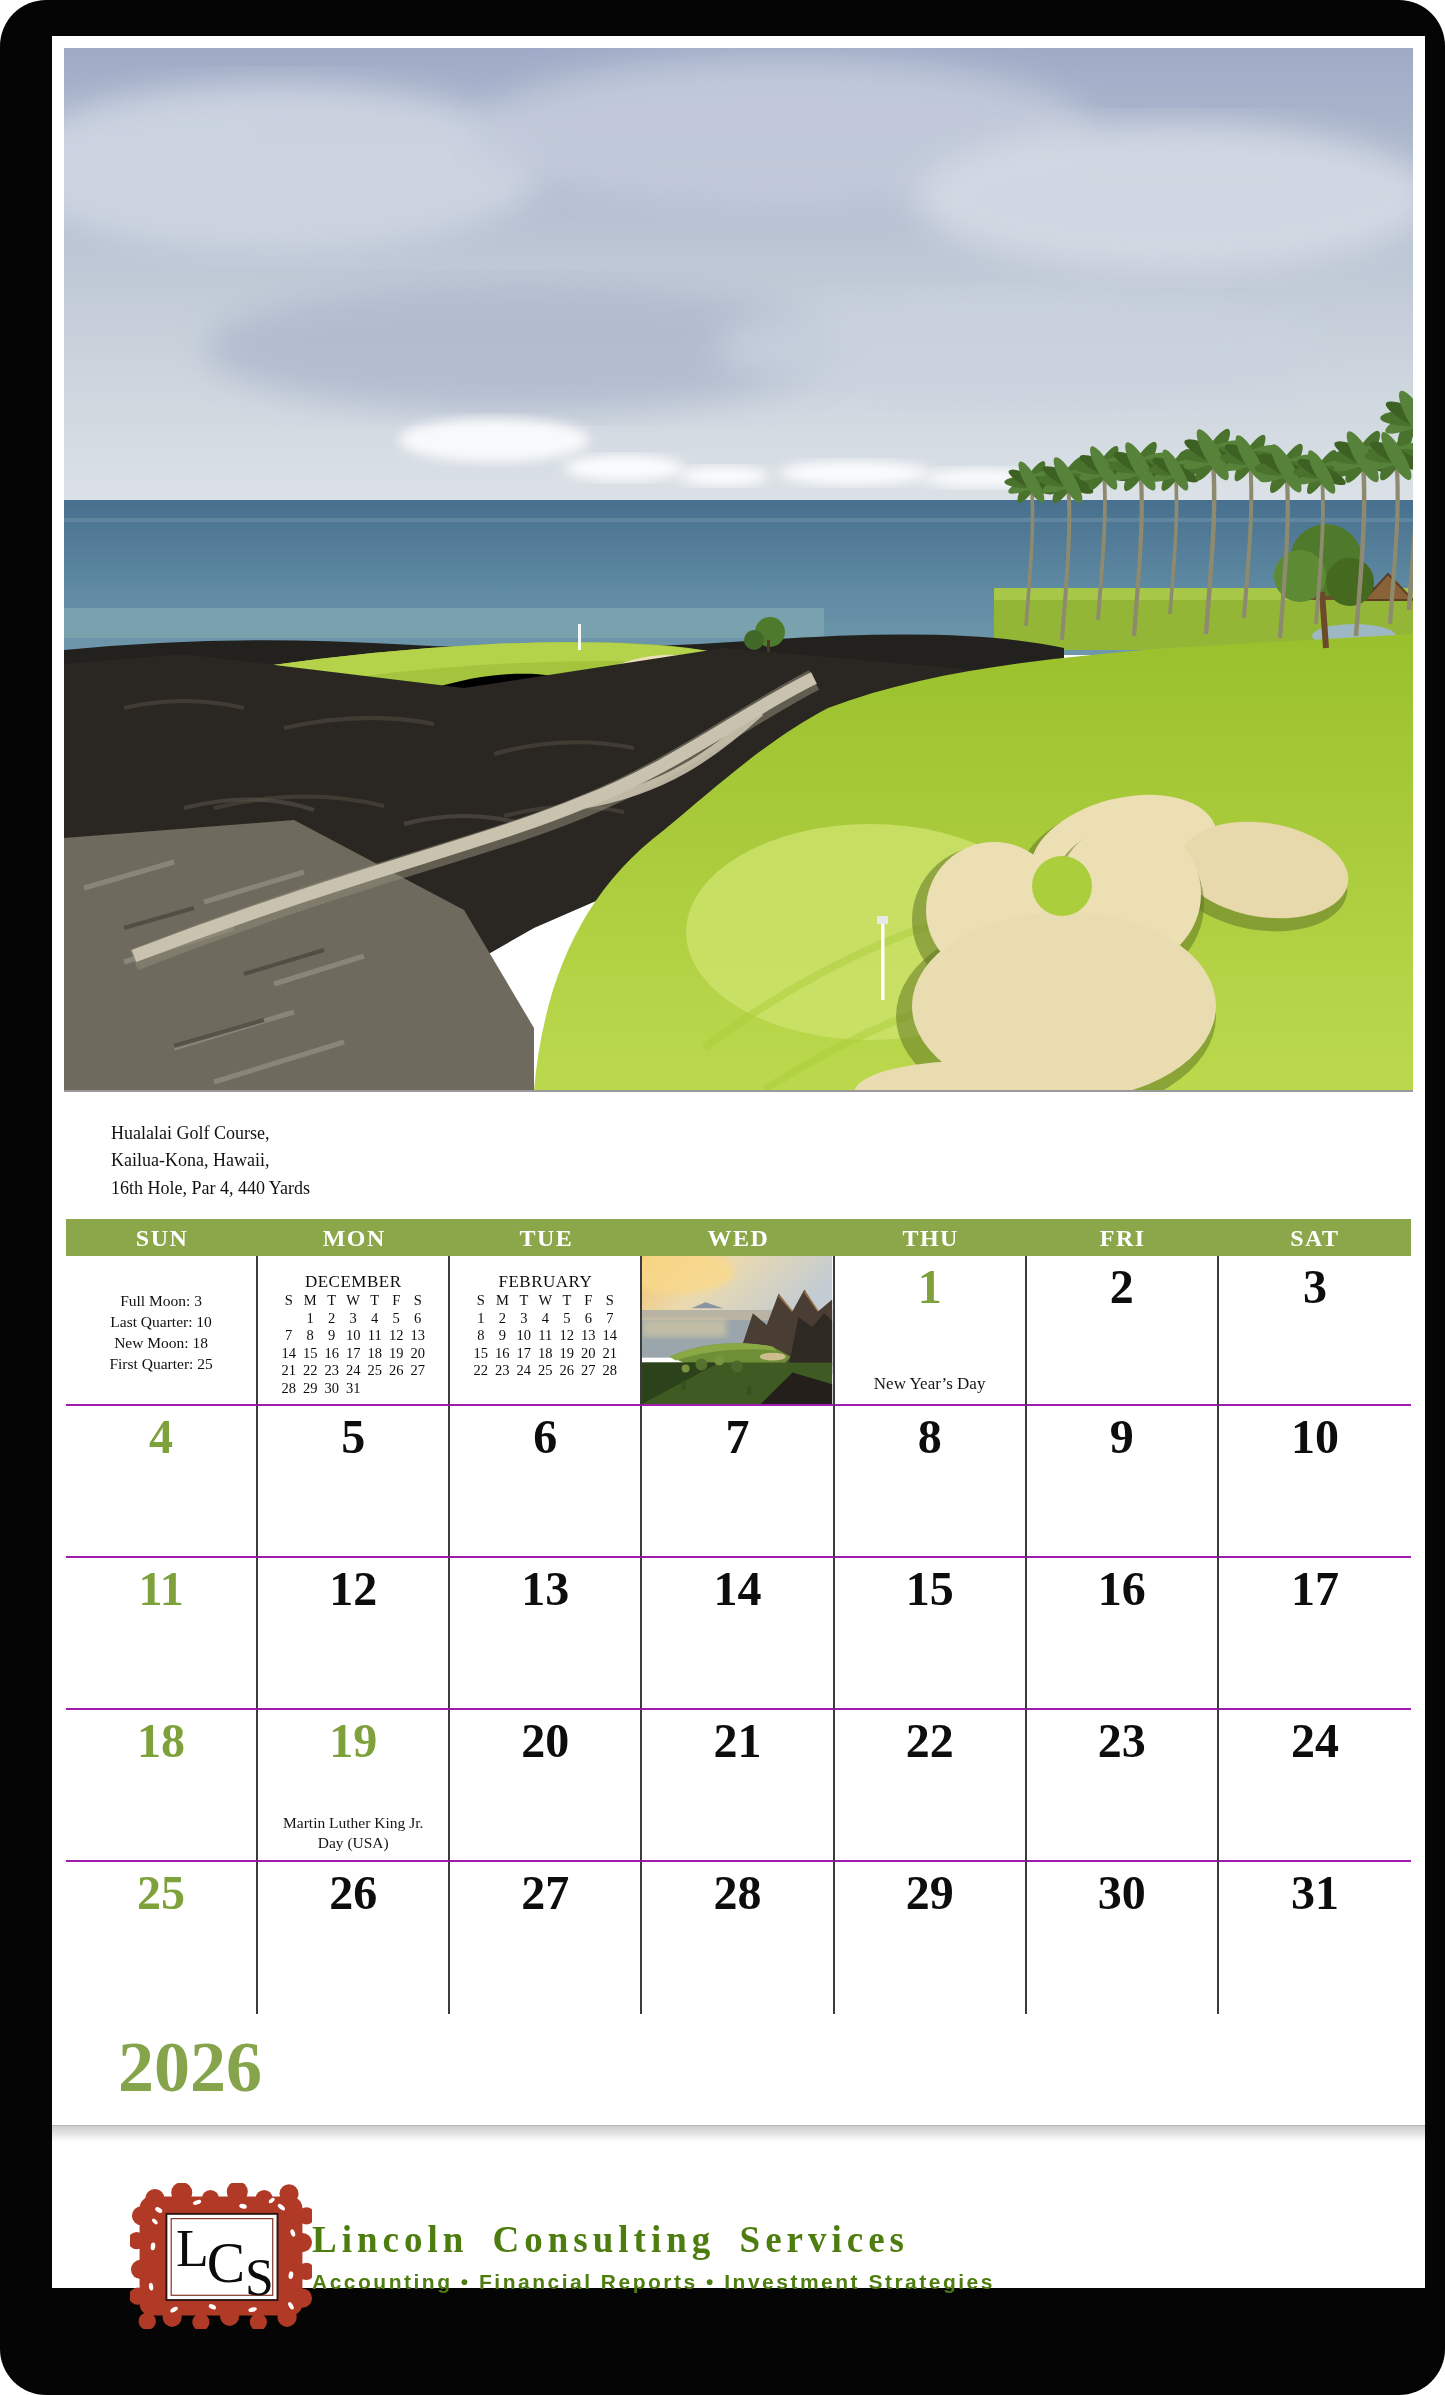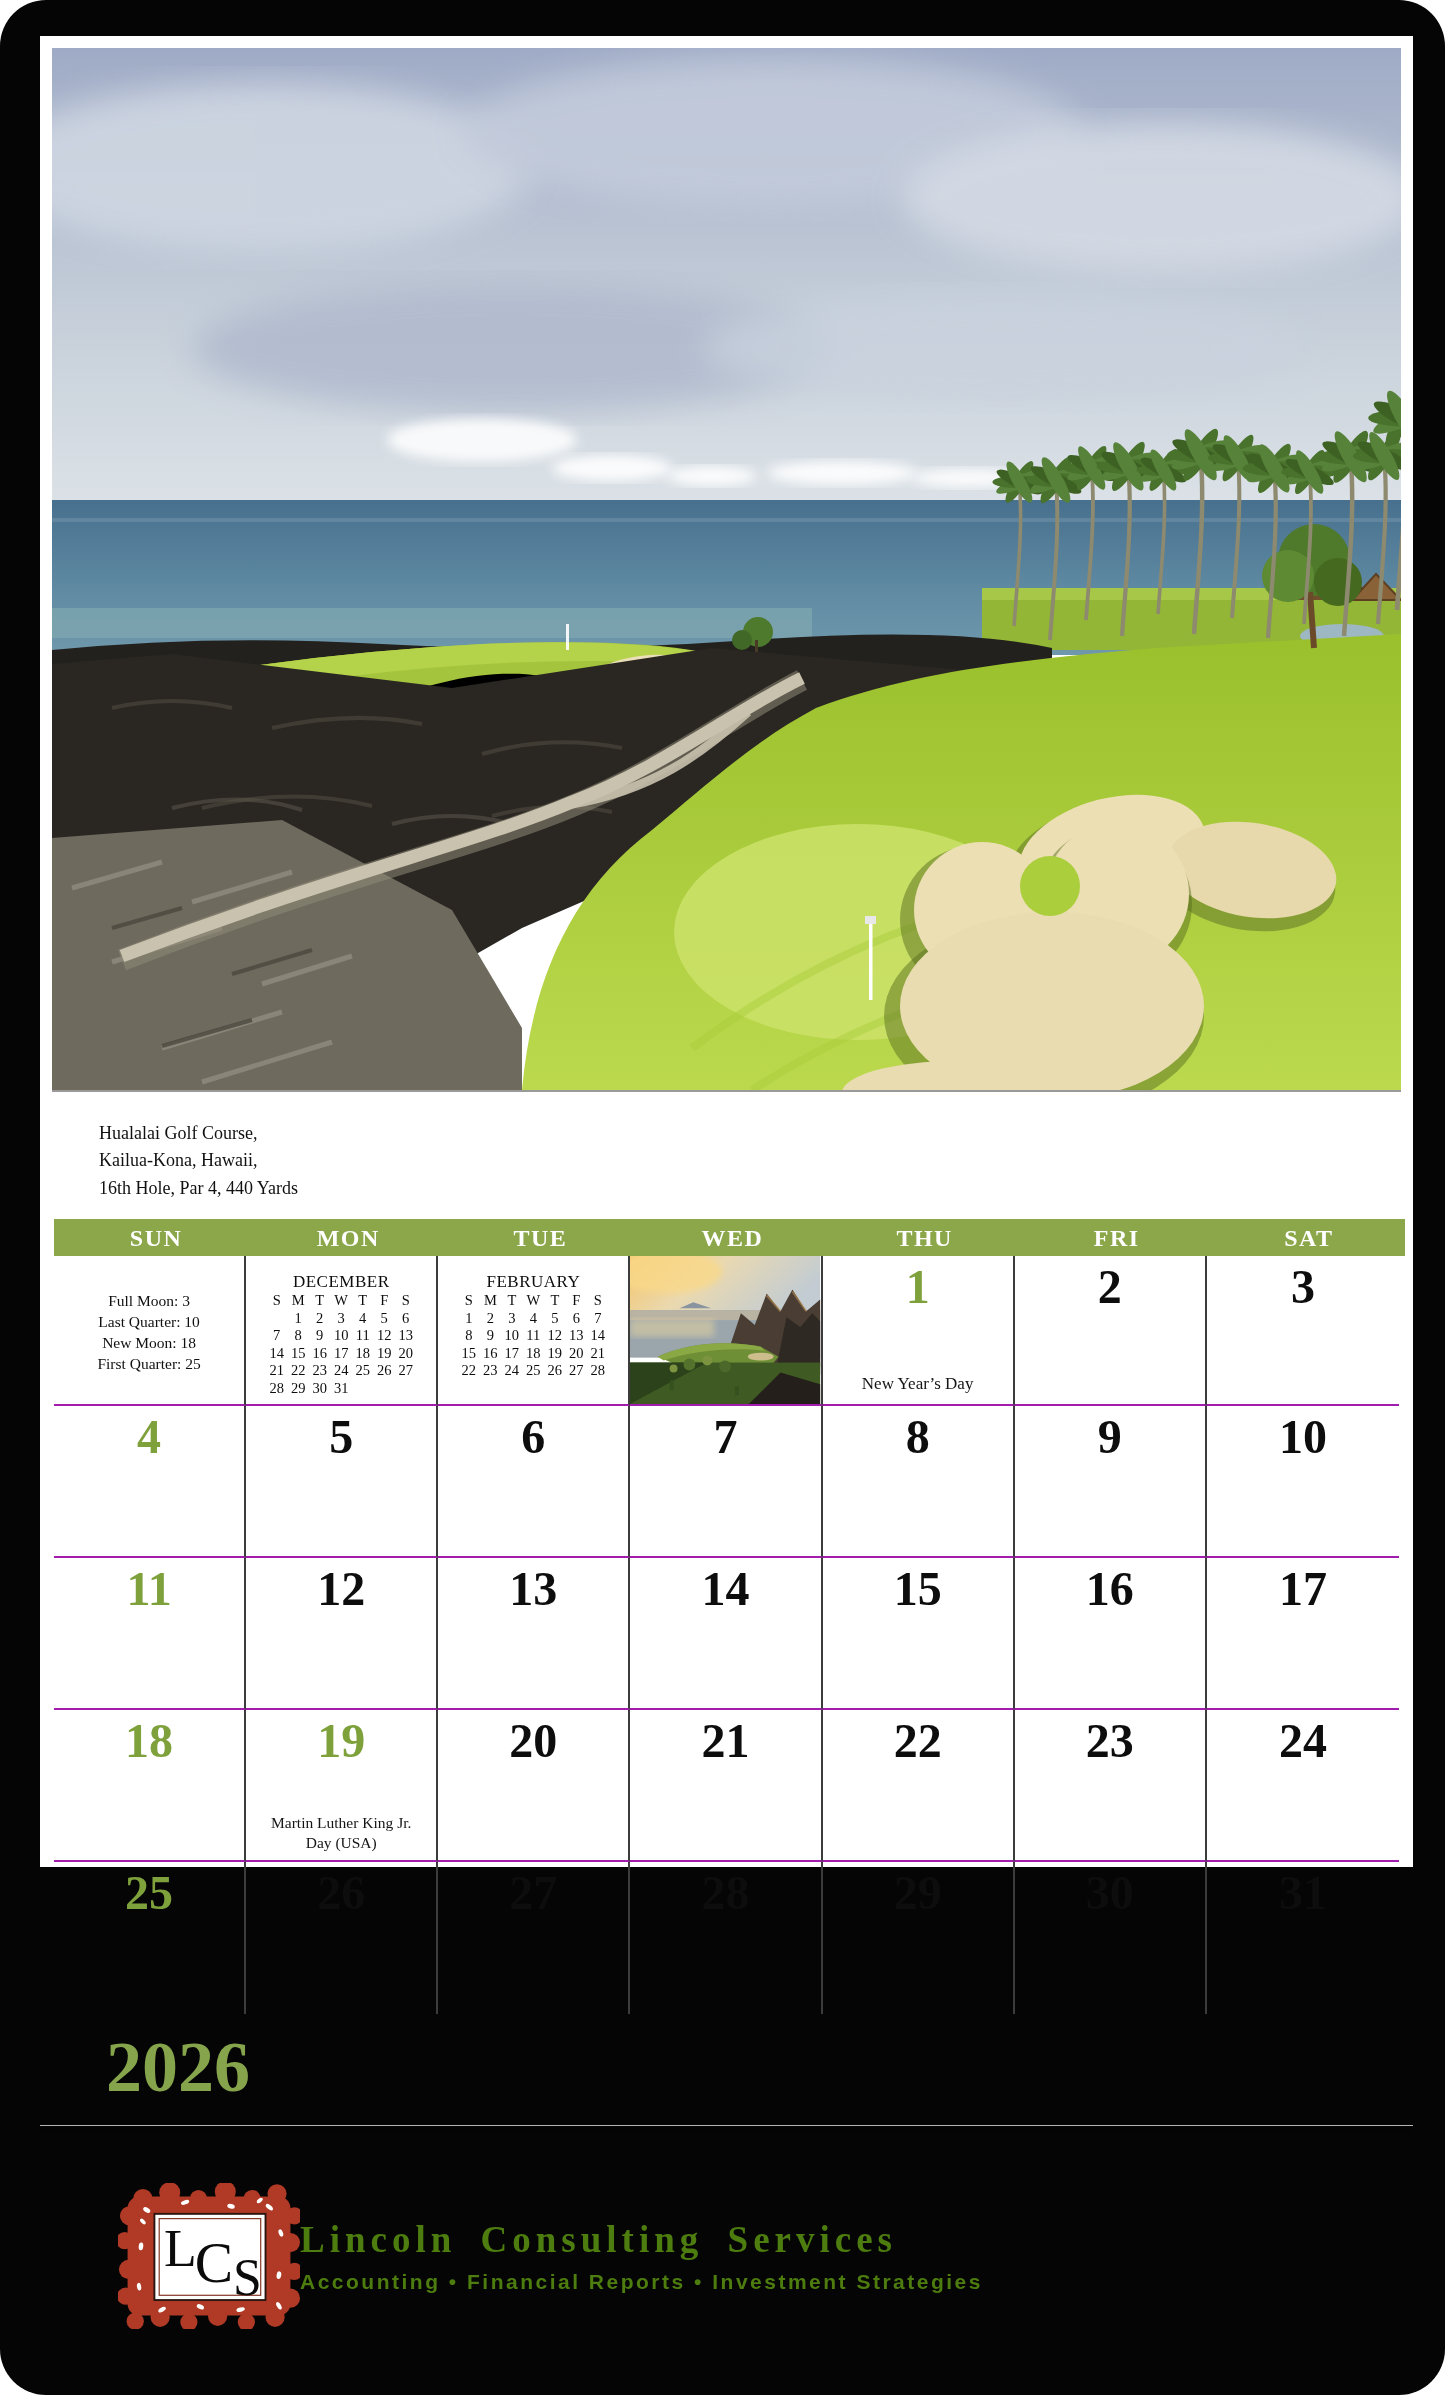--- a/index.html
+++ b/index.html
@@ -1,30 +1,30 @@
 <!DOCTYPE html>
 <html style="--header_green: #8CA74A; --accent_green: #7EA13C; --title_green: #85A44B; --logo_red: #B03A26;"><head>
 <meta charset="utf-8">
 <title>January 2026 Wall Calendar</title>
 <style>
   html,body{margin:0;padding:0;background:#ffffff;}
   .canvas{position:relative;width:1445px;height:2395px;border-radius:46px;overflow:hidden;background:#050505;
           font-family:"Liberation Serif","DejaVu Serif",serif;}
-  .page{position:absolute;left:40px;top:36px;width:1373px;height:1831px;background:#ffffff;}
+  .page{position:absolute;left:52px;top:36px;width:1373px;height:2252px;background:#ffffff;}
 
   
   .photo-wrap{position:absolute;left:12px;top:12px;width:1349px;height:1042px;overflow:hidden;border-bottom:2px solid #9a9a9a;}
   .photo-wrap svg{display:block;}
 
   
   .caption{position:absolute;left:59px;top:1084px;font-size:18px;line-height:1.52;color:#111;}
   .caption span{display:block;}
 
   
-  .weekbar{position:absolute;left:14px;top:1183px;width:1345px;height:37px;background:var(--header_green,#8CA74A);display:flex;padding-left:6px;}
+  .weekbar{position:absolute;left:14px;top:1183px;width:1345px;height:37px;background:var(--header_green,#8CA74A);display:flex;}
   .weekbar span{flex:1;text-align:center;line-height:38px;color:#fff;font-weight:bold;font-size:24px;letter-spacing:1.5px;}
 
   
   .grid{position:absolute;left:14px;top:1220px;width:1345px;display:grid;
         grid-template-columns:repeat(7,1fr);grid-template-rows:150px 152px 152px 152px 152px;}
   .cell{position:relative;border-right:2px solid #3c3c3c;border-bottom:2px solid #a21caf;overflow:hidden;}
   .cell:nth-child(7n){border-right:none;}
   .cell:nth-child(n+29){border-bottom:none;}
   .daynum{margin-top:6px;text-align:center;font-size:48px;font-weight:bold;color:#0d0d0d;line-height:1.05;}
   .daynum.green{color:var(--accent_green,#7EA13C);}

